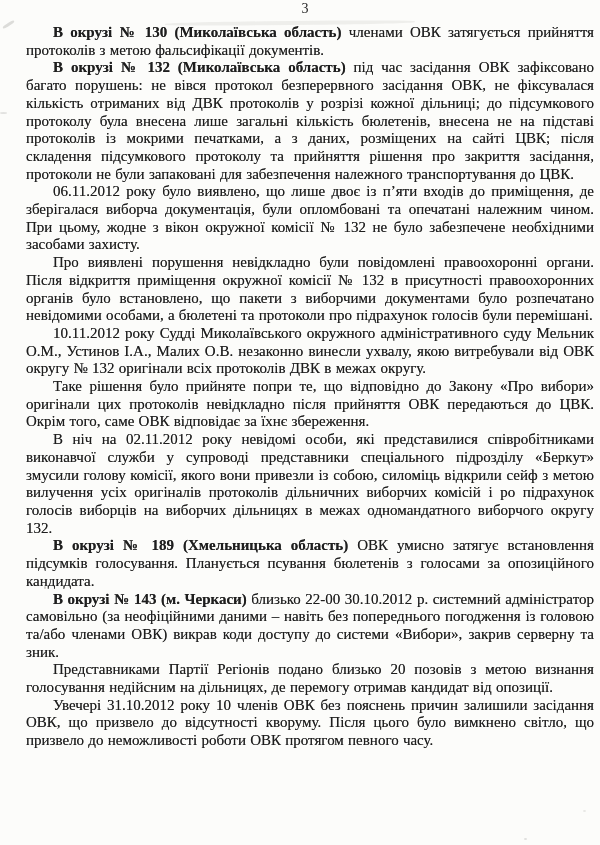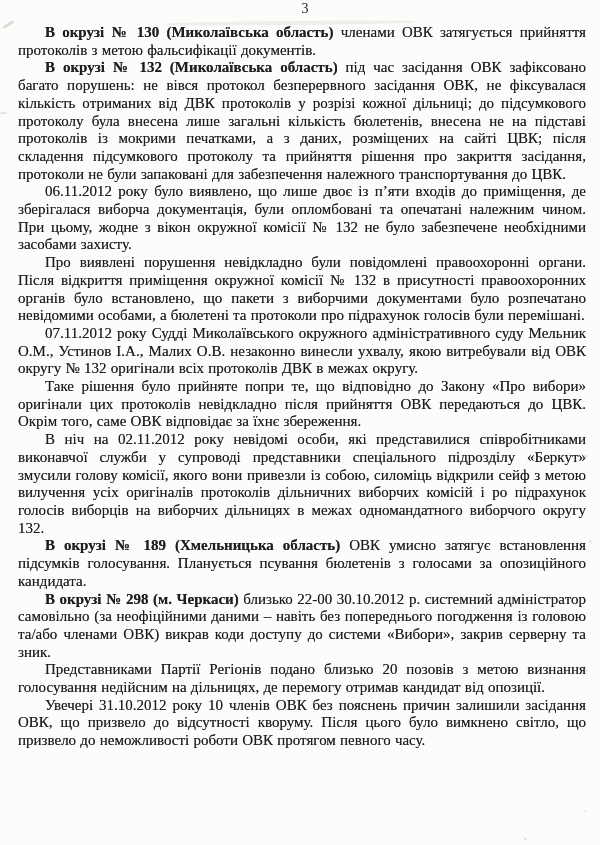--- a/index.html
+++ b/index.html
@@ -22,21 +22,21 @@
     left: 10px;
     right: 0;
     text-align: center;
     font-size: 14px;
     line-height: 16px;
     color: #262626;
   }
   .content {
     position: absolute;
     top: 24px;
-    left: 18px;
+    left: 26px;
     width: 568px;
     font-size: 15px;
     line-height: 17.7px;
     text-align: justify;
     text-shadow: 0 0 0.4px rgba(25,25,25,0.65);
     word-spacing: 0.5px;
   }
   .content p {
     margin: 0;
     text-indent: 27px;
@@ -66,25 +66,25 @@
 
 <div class="page">
 
   <div class="page-number">3</div>
 
   <div class="content">
     <p><span class="b">В окрузі № 130 (Миколаївська область)</span><span> членами ОВК затягується прийняття протоколів з метою фальсифікації документів.</span></p>
     <p><span class="b">В окрузі № 132 (Миколаївська область)</span><span> під час засідання ОВК зафіксовано багато порушень: не вівся протокол безперервного засідання ОВК, не фіксувалася кількість отриманих від ДВК протоколів у розрізі кожної дільниці; до підсумкового протоколу була внесена лише загальні кількість бюлетенів, внесена не на підставі протоколів із мокрими печатками, а з даних, розміщених на сайті ЦВК; після складення підсумкового протоколу та прийняття рішення про закриття засідання, протоколи не були запаковані для забезпечення належного транспортування до ЦВК.</span></p>
     <p><span class="b"></span><span>06.11.2012 року було виявлено, що лише двоє із п’яти входів до приміщення, де зберігалася виборча документація, були опломбовані та опечатані належним чином. При цьому, жодне з вікон окружної комісії № 132 не було забезпечене необхідними засобами захисту.</span></p>
     <p><span class="b"></span><span>Про виявлені порушення невідкладно були повідомлені правоохоронні органи. Після відкриття приміщення окружної комісії № 132 в присутності правоохоронних органів було встановлено, що пакети з виборчими документами було розпечатано невідомими особами, а бюлетені та протоколи про підрахунок голосів були перемішані.</span></p>
-    <p><span class="b"></span><span>07.11.2012 року Судді Миколаївського окружного адміністративного суду Мельник О.М., Устинов І.А., Малих О.В. незаконно винесли ухвалу, якою витребували від ОВК округу № 132 оригінали всіх протоколів ДВК в межах округу.</span></p>
+    <p><span class="b"></span><span>10.11.2012 року Судді Миколаївського окружного адміністративного суду Мельник О.М., Устинов І.А., Малих О.В. незаконно винесли ухвалу, якою витребували від ОВК округу № 132 оригінали всіх протоколів ДВК в межах округу.</span></p>
     <p><span class="b"></span><span>Таке рішення було прийняте попри те, що відповідно до Закону «Про вибори» оригінали цих протоколів невідкладно після прийняття ОВК передаються до ЦВК. Окрім того, саме ОВК відповідає за їхнє збереження.</span></p>
     <p><span class="b"></span><span>В ніч на 02.11.2012 року невідомі особи, які представилися співробітниками виконавчої служби у супроводі представники спеціального підрозділу «Беркут» змусили голову комісії, якого вони привезли із собою, силоміць відкрили сейф з метою вилучення усіх оригіналів протоколів дільничних виборчих комісій і ро підрахунок голосів виборців на виборчих дільницях в межах одномандатного виборчого округу 132.</span></p>
     <p><span class="b">В окрузі № 189 (Хмельницька область)</span><span> ОВК умисно затягує встановлення підсумків голосування. Планується псування бюлетенів з голосами за опозиційного кандидата.</span></p>
-    <p><span class="b">В окрузі № 298 (м. Черкаси)</span><span> близько 22-00 30.10.2012 р. системний адміністратор самовільно (за неофіційними даними – навіть без попереднього погодження із головою та/або членами ОВК) викрав коди доступу до системи «Вибори», закрив серверну та зник.</span></p>
+    <p><span class="b">В окрузі № 143 (м. Черкаси)</span><span> близько 22-00 30.10.2012 р. системний адміністратор самовільно (за неофіційними даними – навіть без попереднього погодження із головою та/або членами ОВК) викрав коди доступу до системи «Вибори», закрив серверну та зник.</span></p>
     <p><span class="b"></span><span>Представниками Партії Регіонів подано близько 20 позовів з метою визнання голосування недійсним на дільницях, де перемогу отримав кандидат від опозиції.</span></p>
     <p><span class="b"></span><span>Увечері 31.10.2012 року 10 членів ОВК без пояснень причин залишили засідання ОВК, що призвело до відсутності кворуму. Після цього було вимкнено світло, що призвело до неможливості роботи ОВК протягом певного часу.</span></p>
   </div>
 
   <div class="artifact a-smudge-top"></div>
   <div class="artifact a-corner-dash"></div>
   <div class="artifact a-left-dash"></div>
   <div class="artifact a-speck-1"></div>
   <div class="artifact a-speck-2"></div>
   <div class="artifact a-speck-3"></div>

